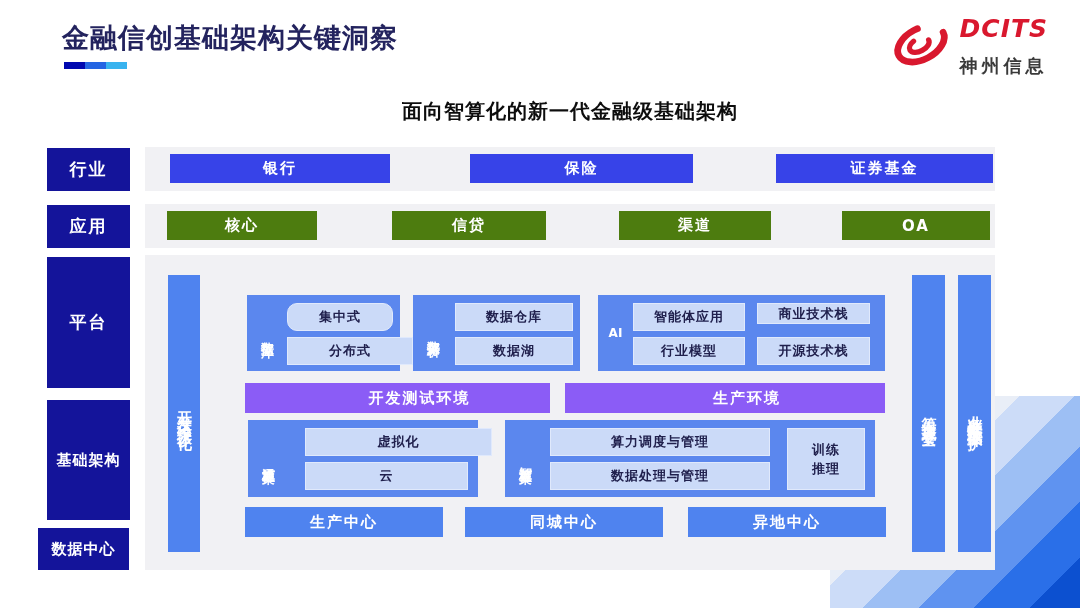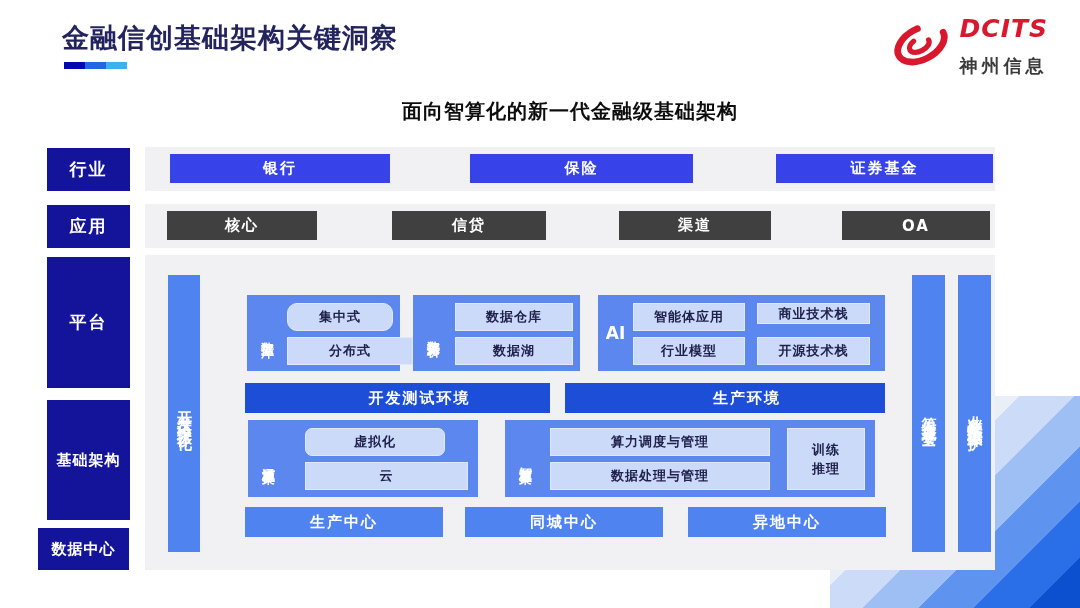--- a/index.html
+++ b/index.html
@@ -21,39 +21,39 @@
   
   .layer{background:#14149a;color:#fff;font-weight:700;display:flex;align-items:center;justify-content:center;}
   .f17{font-size:17px;letter-spacing:2px;} .f15{font-size:15px;letter-spacing:1px;}
 
   
   .strip{background:#f1f1f4;}
 
   
   .btn{color:#fff;font-weight:700;font-size:15px;display:flex;align-items:center;justify-content:center;letter-spacing:2px;}
   .ind-btn{background:#3743e8;}
-  .app-btn{background:#404040;}
-  .env-bar{background:#1d4ed8;padding-left:44px;}
+  .app-btn{background:#4d7c0f;}
+  .env-bar{background:#8b5cf6;padding-left:44px;}
   .ctr-btn{background:#4f83ef;}
 
   
   .vbar{background:#4f83ef;color:#fff;font-weight:700;display:flex;align-items:center;justify-content:center;}
   .vtext{writing-mode:vertical-rl;text-orientation:upright;}
   .vbar .vtext{font-size:15px;letter-spacing:4px;}
 
   
   .group{background:#5b87ee;}
   .group-label{position:absolute;left:0;top:0;bottom:0;width:40px;display:flex;align-items:center;justify-content:center;
                color:#fff;font-weight:700;font-size:13px;}
   .group-label .vtext{letter-spacing:1px;}
   .lite{background:#cbdaf8;border:1px solid #e0e9fc;color:#20204d;font-weight:700;font-size:13px;
         display:flex;align-items:center;justify-content:center;letter-spacing:1px;}
   .prewrap{white-space:pre-line;text-align:center;line-height:1.5;}
   .ai-label{position:absolute;left:0;top:0;bottom:0;width:35px;display:flex;align-items:center;justify-content:center;
-            color:#fff;font-weight:800;font-size:17px;}
+            color:#fff;font-weight:800;font-size:12px;}
 
   
   .deco{right:0;bottom:0;width:250px;height:212px;
     background:linear-gradient(135deg,
       rgba(255,255,255,0) 30%, #e9eef7 30%, #e9eef7 41%,
       #ccdcf8 41%, #ccdcf8 53%,
       #9dbff4 53%, #9dbff4 65%,
       #5f93f0 65%, #5f93f0 77%,
       #2a6fe8 77%, #2a6fe8 89%,
       #0c50d0 89%);}
@@ -137,21 +137,21 @@
     <div class="abs lite" style="left:159px;top:42px;width:113px;height:28px;">开源技术栈</div>
   </div>
 
   <div class="abs btn env-bar z1" style="left:245px;top:383px;width:305px;height:30px;">开发测试环境</div>
   <div class="abs btn env-bar z1" style="left:565px;top:383px;width:320px;height:30px;">生产环境</div>
 
   <div class="abs group z1" style="left:248px;top:420px;width:230px;height:77px;">
     <div class="group-label">
       <span class="vtext">通算框架</span>
     </div>
-    <div class="abs lite" style="left:57px;top:8px;width:140px;height:28px;border-radius:7px;">虚拟化</div>
+    <div class="abs lite" style="left:57px;top:8px;width:187px;height:28px;">虚拟化</div>
     <div class="abs lite" style="left:57px;top:42px;width:163px;height:28px;">云</div>
   </div>
 
   <div class="abs group z1" style="left:505px;top:420px;width:370px;height:77px;">
     <div class="group-label">
       <span class="vtext">智算框架</span>
     </div>
     <div class="abs lite" style="left:45px;top:8px;width:220px;height:28px;">算力调度与管理</div>
     <div class="abs lite" style="left:45px;top:42px;width:220px;height:28px;">数据处理与管理</div>
     <div class="abs lite prewrap" style="left:282px;top:8px;width:78px;height:62px;">训练

